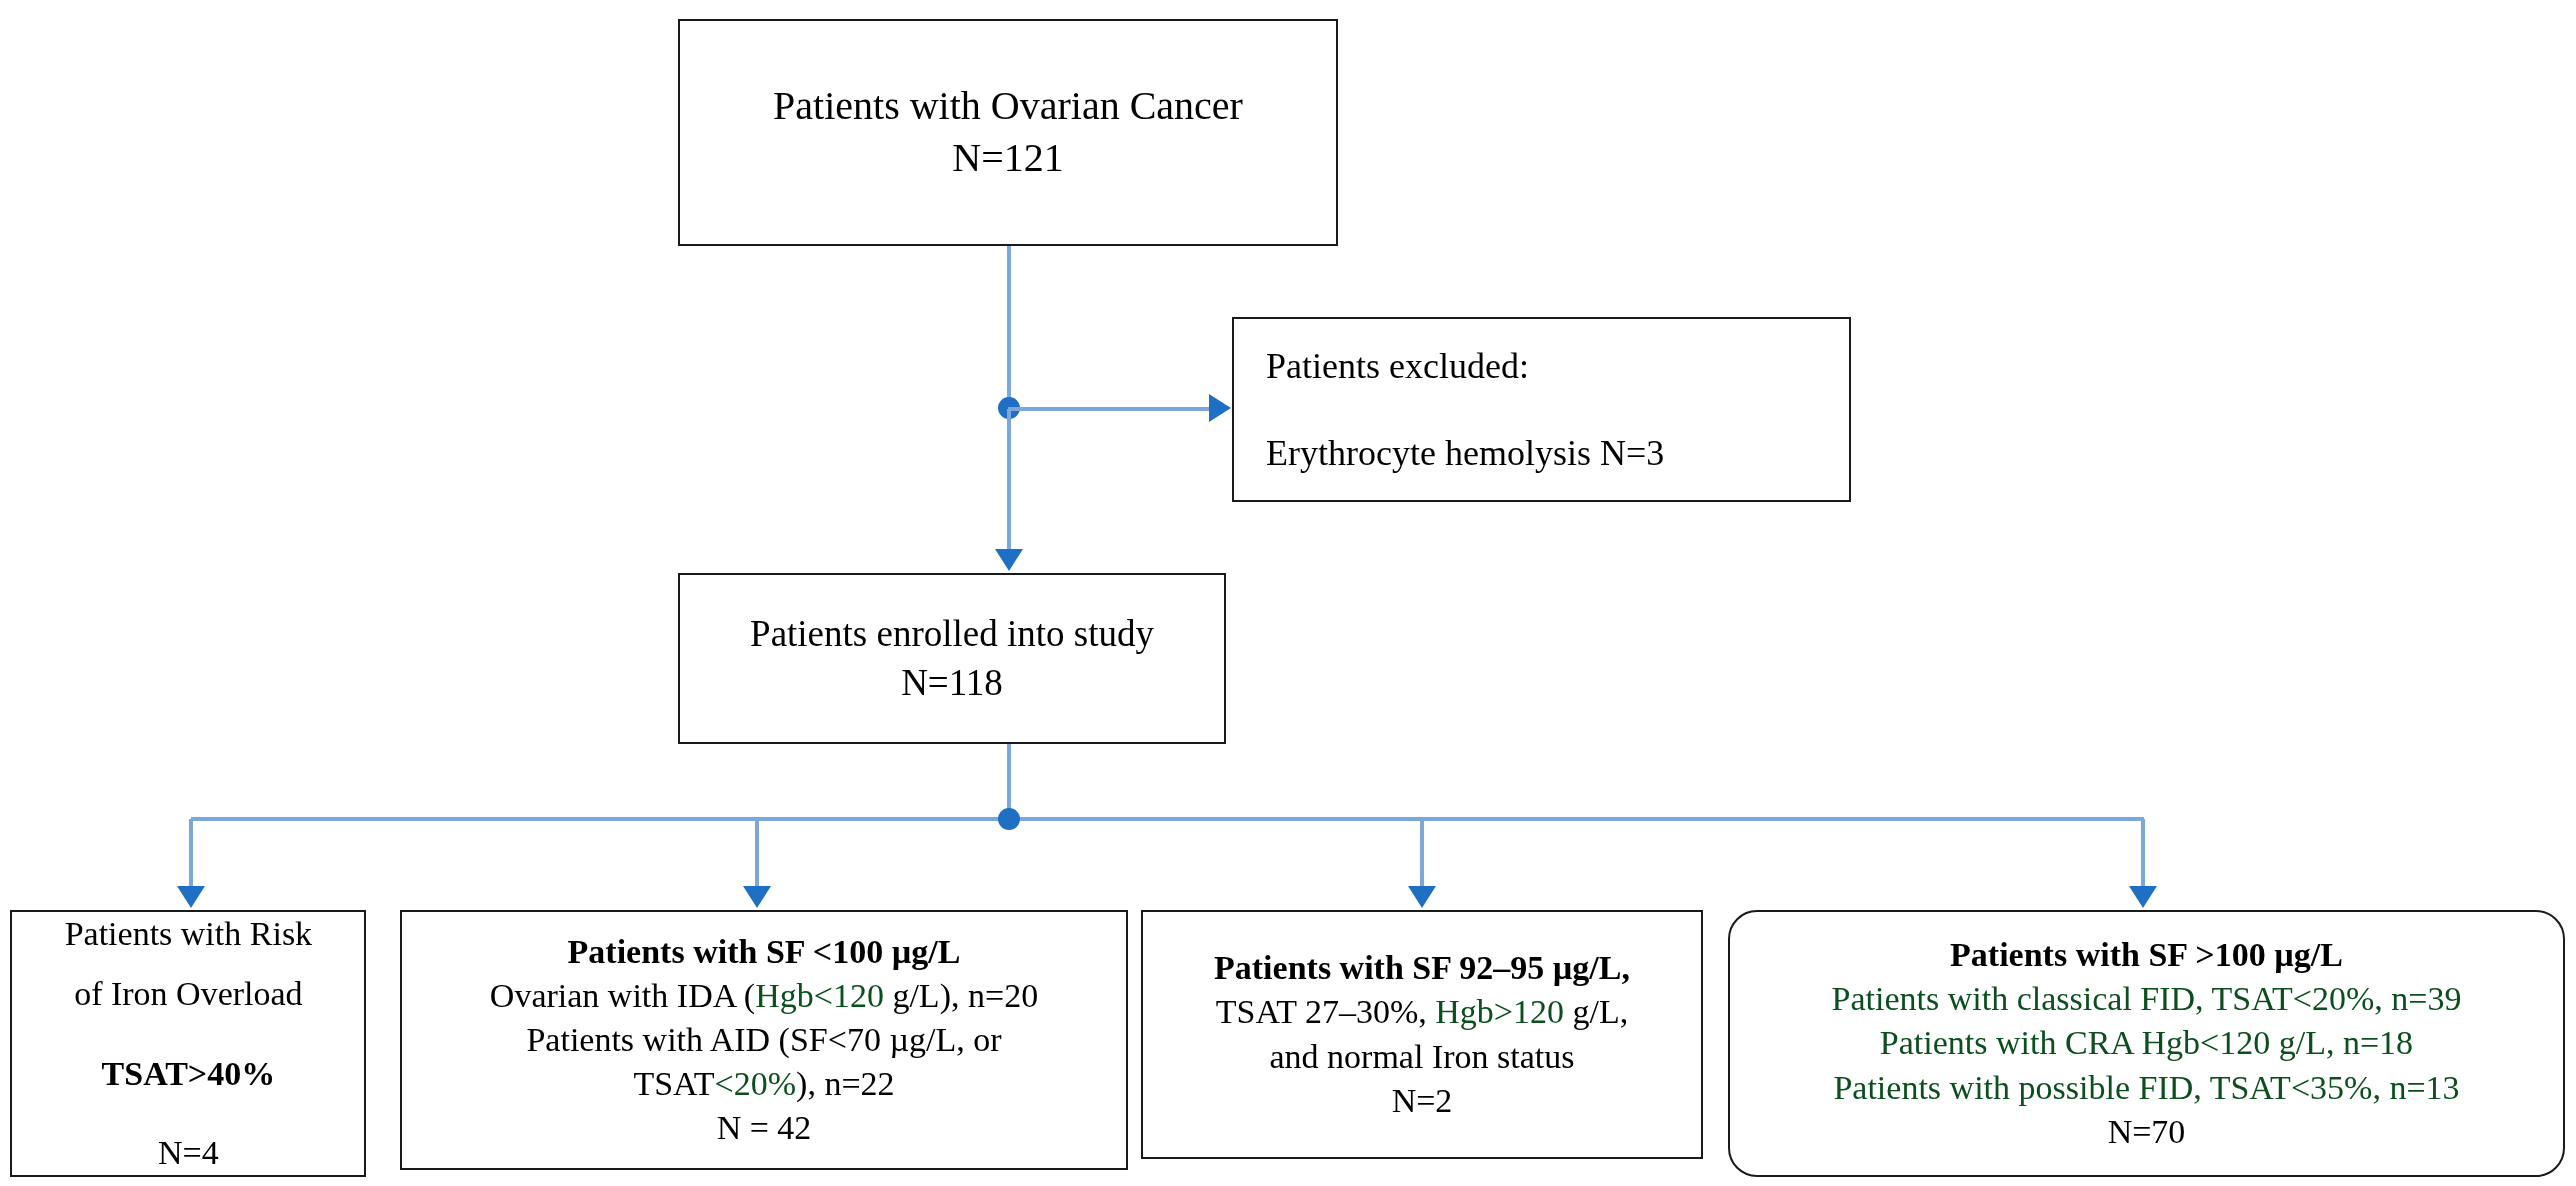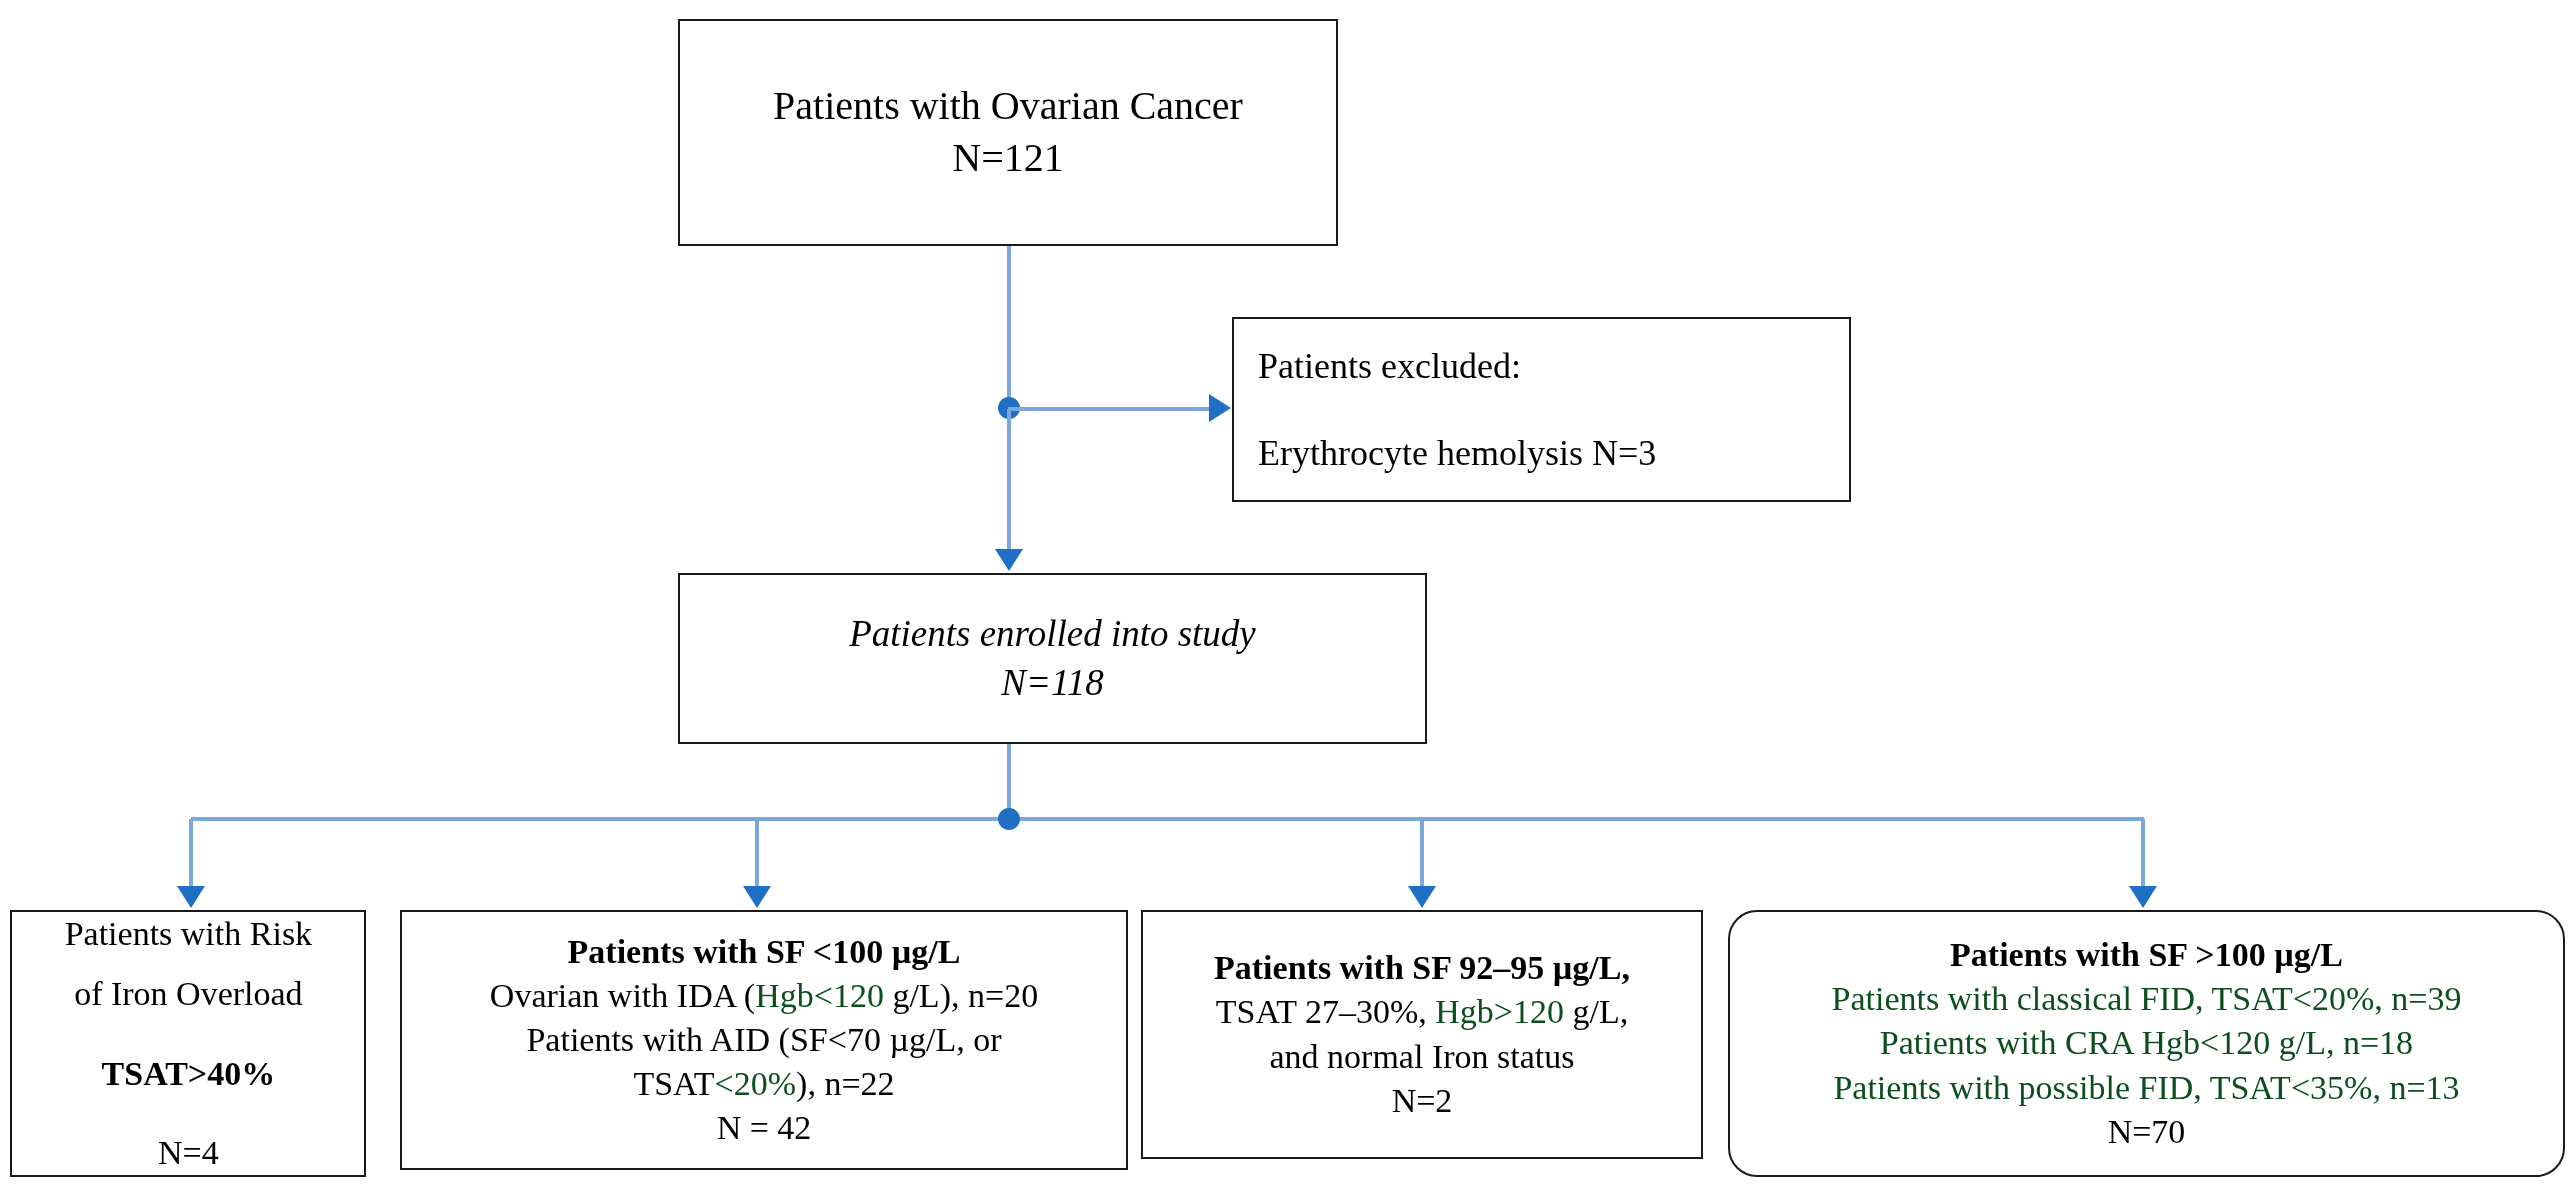--- a/index.html
+++ b/index.html
@@ -42,28 +42,27 @@
   #node-ovarian {
     left: 678px; top: 18.6px; width: 660px; height: 227px;
     font-size: 40px;
   }
   #node-excluded {
     left: 1232px; top: 317px; width: 619px; height: 185px;
     font-size: 36px;
     align-items: flex-start;
     justify-content: center;
     text-align: left;
-    padding-left: 24px;
+    padding-left: 32px;
   }
   #node-excluded .line { margin: 0; }
   #node-excluded .spacer { height: 40px; }
   #node-enrolled {
-    left: 678px; top: 573px; width: 749px; height: 171px;
+    left: 678px; top: 573px; width: 548px; height: 171px;
     font-size: 37px;
-    font-style: italic;
   }
   #node-risk {
     left: 10.4px; top: 910px; width: 356px; height: 267px;
     font-size: 34px;
     gap: 16px;
   }
   #node-risk .gap { height: 9px; }
   #node-sf100low {
     left: 400px; top: 910px; width: 728px; height: 260px;
     font-size: 34px;

